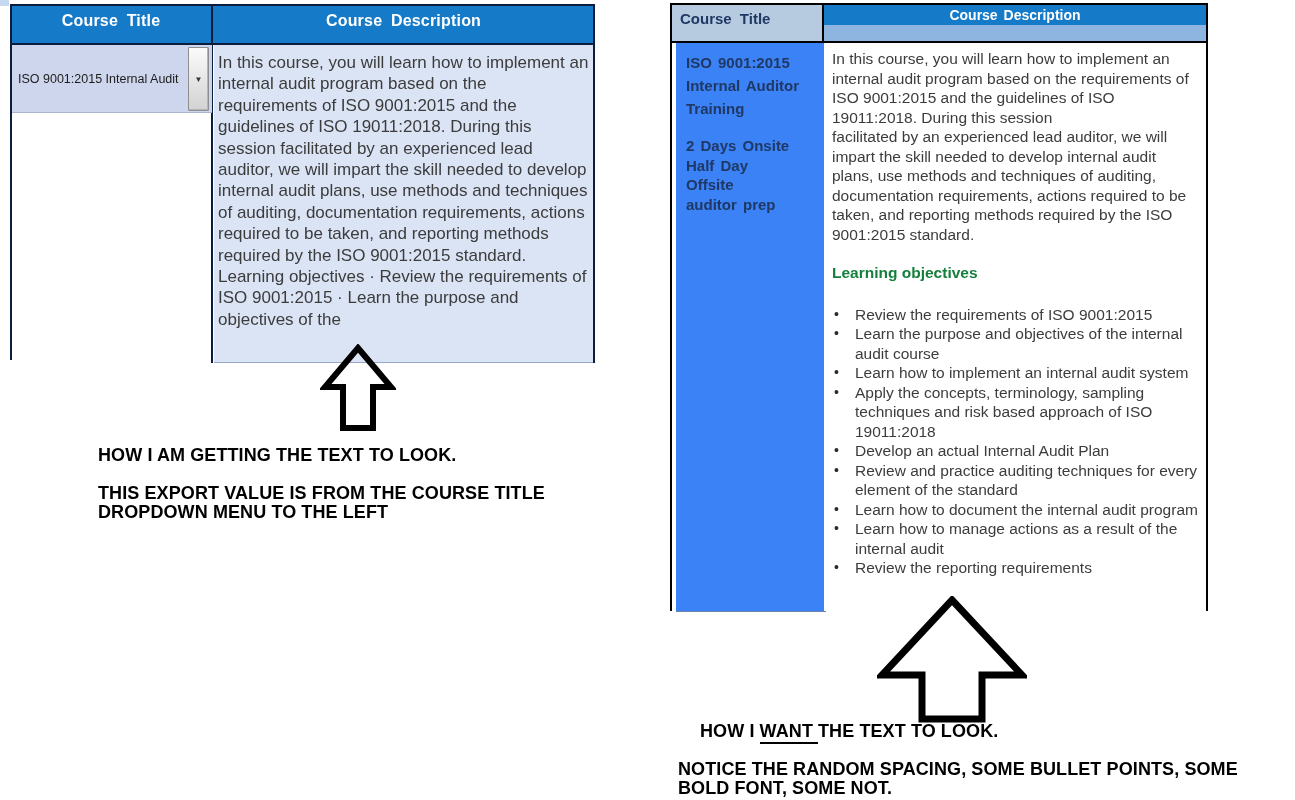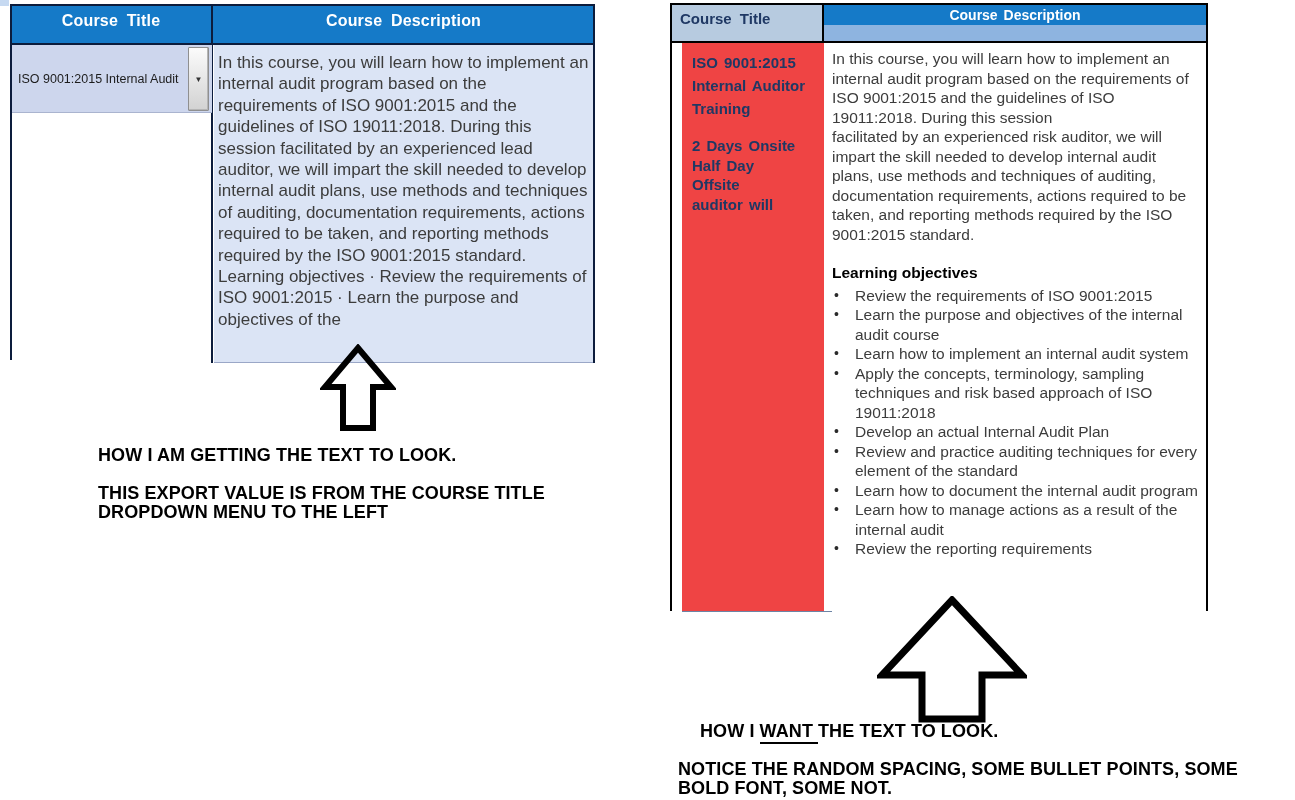--- a/index.html
+++ b/index.html
@@ -52,36 +52,36 @@
   #rt-title-head-label{
     position:absolute;left:10px;top:7px;color:#1f3864;font-weight:bold;
     font-size:15px;word-spacing:4px;
   }
   #rt-desc-head-blue{left:154px;top:2px;width:382px;height:20px;background:#157ac8;}
   #rt-desc-head-light{left:154px;top:22px;width:382px;height:16px;background:#8eb4e0;}
   #rt-desc-head-label{
     position:absolute;left:154px;top:4px;width:382px;text-align:center;
     color:#ffffff;font-weight:bold;font-size:14px;word-spacing:2px;
   }
-  #rt-title-col{left:12px;top:40px;width:150px;height:568px;background:#ef4444;border-bottom:1px solid #6d84a5;}
+  #rt-title-col{left:6px;top:40px;width:150px;height:568px;background:#3b82f6;border-bottom:1px solid #6d84a5;}
   #rt-title-text{
     position:absolute;left:10px;top:8px;width:134px;color:#1f3864;font-weight:bold;
     font-size:15px;word-spacing:2px;
   }
   .rt-title-line{line-height:23px;}
   .rt-sched-line{line-height:19.5px;}
   #rt-title-gap{height:16px;}
   #rt-desc-cell{left:154px;top:40px;width:382px;height:568px;background:#ffffff;}
   #rt-desc-content{
     position:absolute;left:8px;top:6px;width:368px;
     font-size:15.5px;line-height:19.5px;color:#3c3c3c;
   }
   .rt-para{margin:0;}
   #rt-objectives-heading{
-    font-weight:bold;color:#000000;font-size:15.5px;margin-top:19px;margin-bottom:3px;
+    font-weight:bold;color:#15803d;font-size:15.5px;margin-top:19px;margin-bottom:22px;
   }
   #rt-bullet-list{list-style:none;margin:0;padding:0;}
   #rt-bullet-list li{position:relative;padding-left:23px;}
   #rt-bullet-list li::before{
     content:"\2022";position:absolute;left:2px;top:0;font-size:14px;color:#2a2a2a;
   }
 
   
   .arrow-svg{position:absolute;z-index:5;}
 
@@ -143,28 +143,28 @@
 
   <div id="rt-title-col" class="abs">
     <div id="rt-title-text">
       <div class="rt-title-line">ISO 9001:2015</div>
       <div class="rt-title-line">Internal Auditor</div>
       <div class="rt-title-line">Training</div>
       <div id="rt-title-gap"></div>
       <div class="rt-sched-line">2 Days Onsite</div>
       <div class="rt-sched-line">Half Day</div>
       <div class="rt-sched-line">Offsite</div>
-      <div class="rt-sched-line">auditor will</div>
+      <div class="rt-sched-line">auditor prep</div>
     </div>
   </div>
 
   <div id="rt-desc-cell" class="abs">
     <div id="rt-desc-content">
       <p class="rt-para">In this course, you will learn how to implement an internal audit program based on the requirements of ISO 9001:2015 and the guidelines of ISO 19011:2018. During this session</p>
-      <p class="rt-para">facilitated by an experienced risk auditor, we will impart the skill needed to develop internal audit plans, use methods and techniques of auditing, documentation requirements, actions required to be taken, and reporting methods required by the ISO 9001:2015 standard.</p>
+      <p class="rt-para">facilitated by an experienced lead auditor, we will impart the skill needed to develop internal audit plans, use methods and techniques of auditing, documentation requirements, actions required to be taken, and reporting methods required by the ISO 9001:2015 standard.</p>
       <div id="rt-objectives-heading">Learning objectives</div>
       <ul id="rt-bullet-list">
         <li>Review the requirements of ISO 9001:2015</li>
         <li>Learn the purpose and objectives of the internal audit course</li>
         <li>Learn how to implement an internal audit system</li>
         <li>Apply the concepts, terminology, sampling techniques and risk based approach of ISO 19011:2018</li>
         <li>Develop an actual Internal Audit Plan</li>
         <li>Review and practice auditing techniques for every element of the standard</li>
         <li>Learn how to document the internal audit program</li>
         <li>Learn how to manage actions as a result of the internal audit</li>

